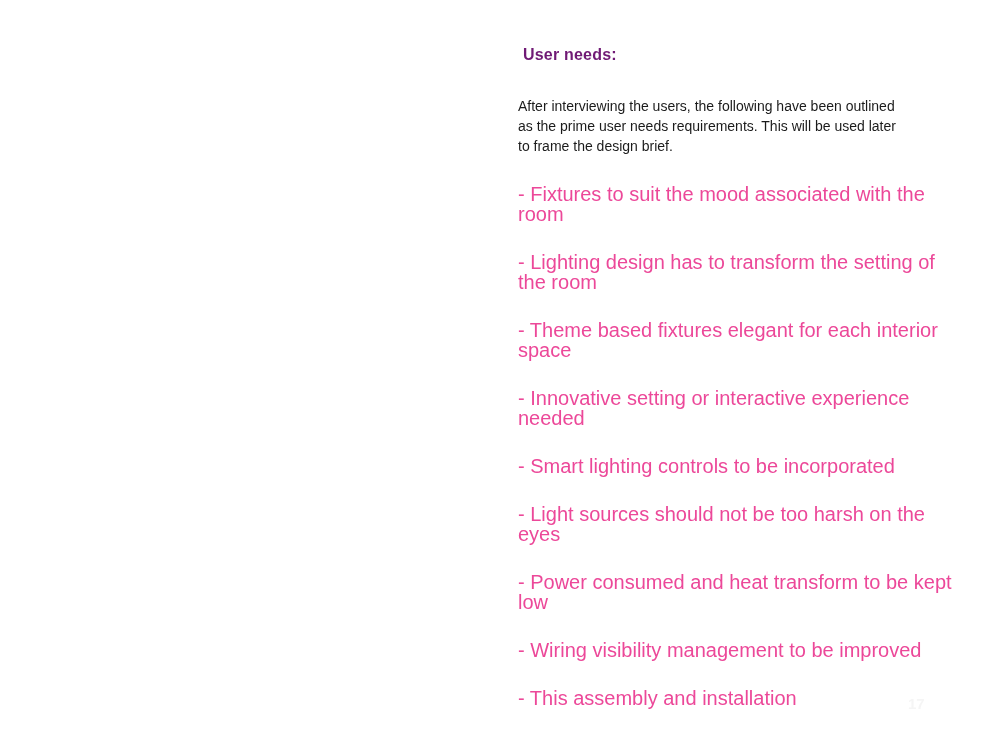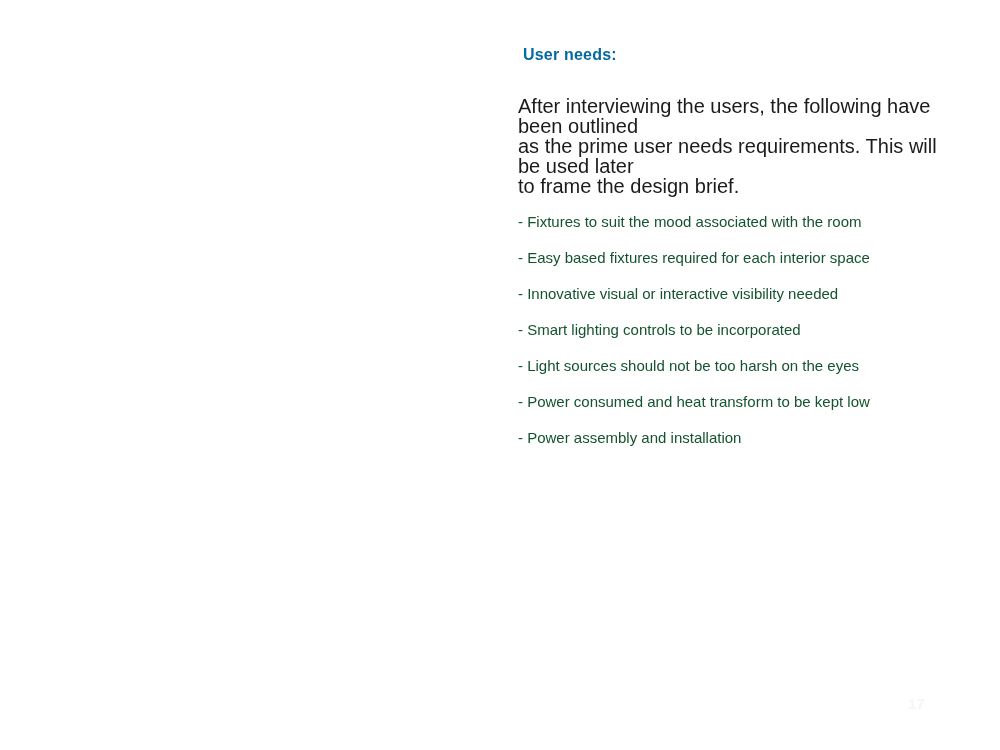--- a/index.html
+++ b/index.html
@@ -23,40 +23,40 @@
   .content {
     position: absolute;
     left: 518px;
     top: 44px;
     width: 445px;
   }
   .heading {
     font-size: 16px;
     line-height: 22px;
     font-weight: bold;
-    color: #0369a1;
+    color: #701a75;
     margin: 0 0 0 5px;
     letter-spacing: 0.2px;
   }
   .intro {
     margin: 30px 0 0 0;
-    font-size: 20px;
+    font-size: 14px;
     line-height: 20px;
     white-space: pre-wrap;
     color: #1b1b1b;
   }
   .list {
     margin-top: 0;
   }
   .item {
-    margin-top: 16px;
-    font-size: 15px;
+    margin-top: 28px;
+    font-size: 20px;
     line-height: 20px;
     white-space: pre-wrap;
-    color: #14532d;
+    color: #ec4899;
   }
   .watermark {
     position: absolute;
     left: 908px;
     top: 695px;
     font-size: 15px;
     line-height: 18px;
     color: #f5f5f5;
     font-weight: bold;
     user-select: none;
@@ -66,22 +66,24 @@
 <body>
 
 <div class="slide">
   <div class="content">
     <h1 class="heading">User needs:</h1>
     <p class="intro">After interviewing the users, the following have been outlined
 as the prime user needs requirements. This will be used later
 to frame the design brief.</p>
     <div class="list" id="needs-list">
         <div class="item">- Fixtures to suit the mood associated with the room</div>
-        <div class="item">- Easy based fixtures required for each interior space</div>
-        <div class="item">- Innovative visual or interactive visibility needed</div>
+        <div class="item">- Lighting design has to transform the setting of the room</div>
+        <div class="item">- Theme based fixtures elegant for each interior space</div>
+        <div class="item">- Innovative setting or interactive experience needed</div>
         <div class="item">- Smart lighting controls to be incorporated</div>
         <div class="item">- Light sources should not be too harsh on the eyes</div>
         <div class="item">- Power consumed and heat transform to be kept low</div>
-        <div class="item">- Power assembly and installation</div>
+        <div class="item">- Wiring visibility management to be improved</div>
+        <div class="item">- This assembly and installation</div>
       </div>
   </div>
   <div class="watermark">17</div>
 </div>
 
 </body></html>

